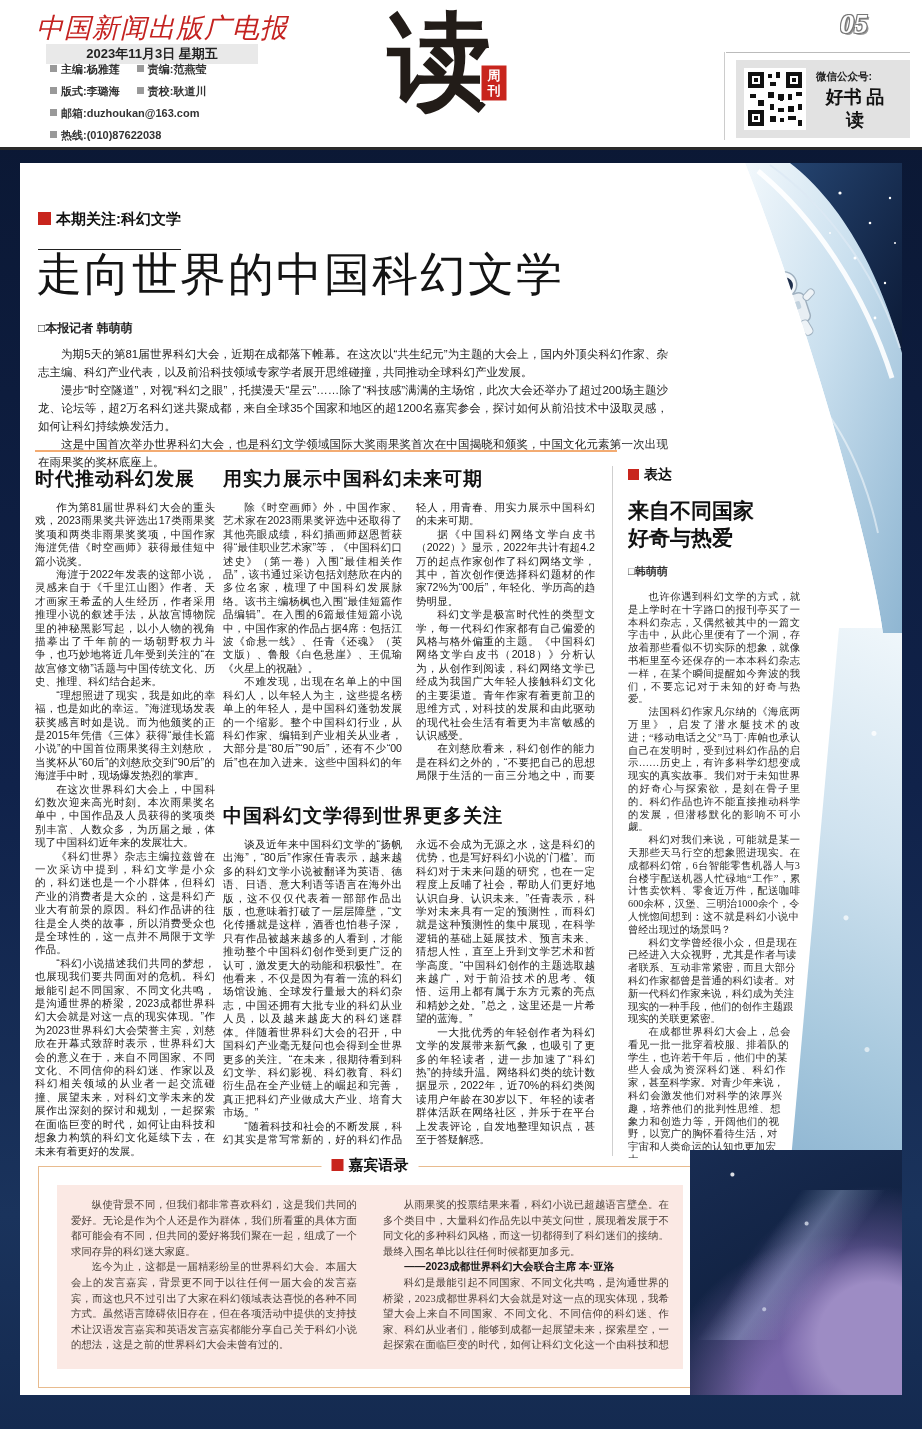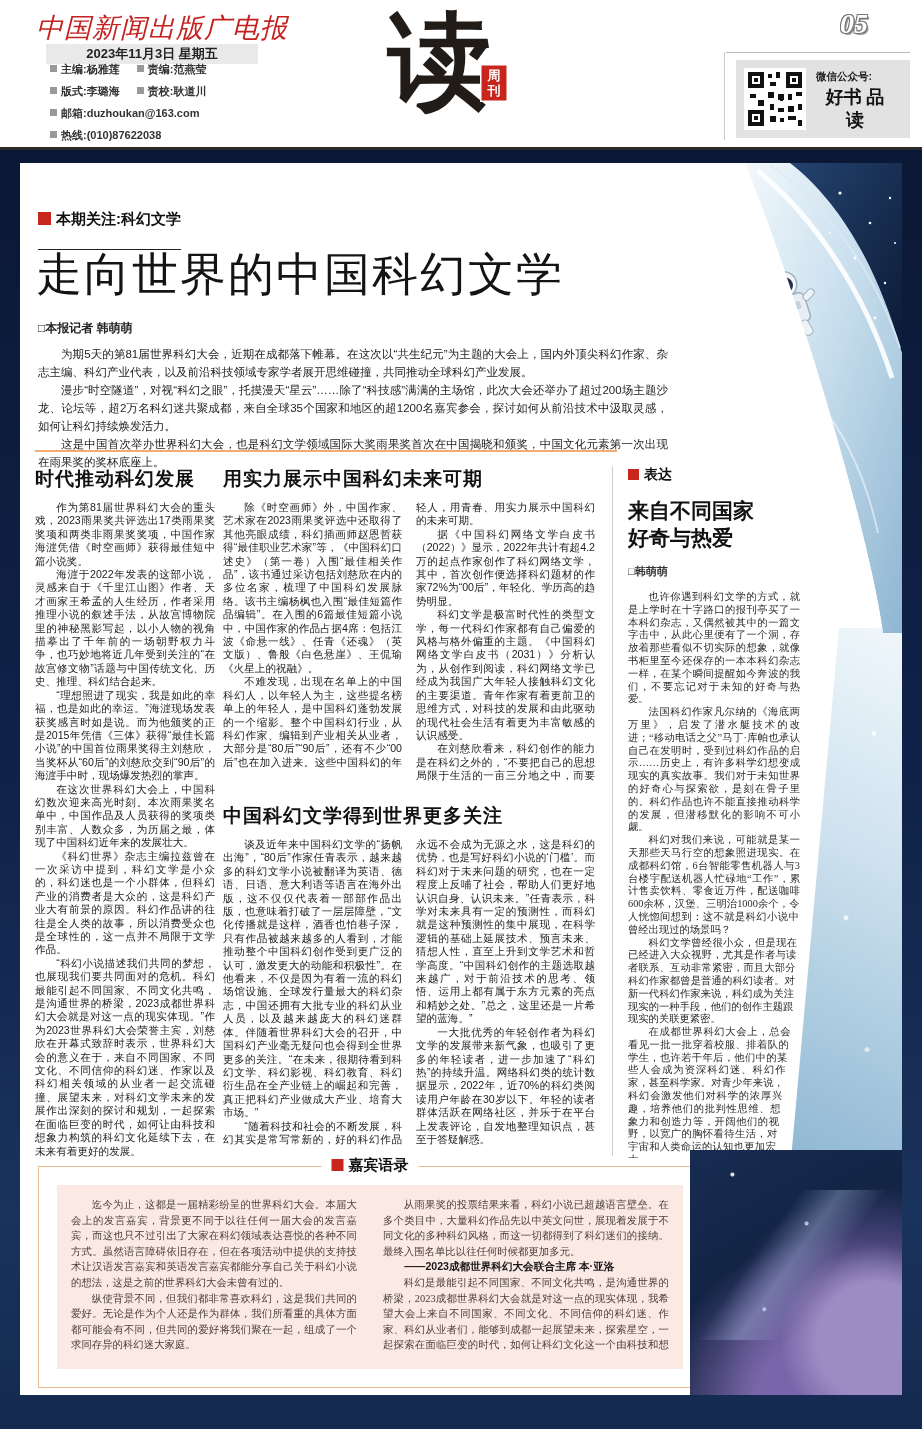--- a/index.html
+++ b/index.html
@@ -190,21 +190,21 @@
         <p class="para">“我们的社会保持高速的发展，科技保持高速的进步，我们的环境充满一种未来感，未来就会对我们产生强大的吸引力，我觉得这是科幻文学发展的最根本的一个条件。”在刘慈欣看来，真正推动科幻发展的深层次原因是时代的发展，而中国正是一个充满未来感的国家，中国的快速发展，为科幻产业的发展赢得更多机会。</p>
       </div>
   </div>
 
   <div id="mid">
     <div class="sec-heading">用实力展示中国科幻未来可期</div>
     <div id="sec2cols" class="twocol bodytext">
         <p class="para">除《时空画师》外，中国作家、艺术家在2023雨果奖评选中还取得了其他亮眼成绩，科幻插画师赵恩哲获得“最佳职业艺术家”等，《中国科幻口述史》（第一卷）入围“最佳相关作品”，该书通过采访包括刘慈欣在内的多位名家，梳理了中国科幻发展脉络。该书主编杨枫也入围“最佳短篇作品编辑”。在入围的6篇最佳短篇小说中，中国作家的作品占据4席：包括江波《命悬一线》、任青《还魂》（英文版）、鲁般《白色悬崖》、王侃瑜《火星上的祝融》。</p>
         <p class="para">不难发现，出现在名单上的中国科幻人，以年轻人为主，这些提名榜单上的年轻人，是中国科幻蓬勃发展的一个缩影。整个中国科幻行业，从科幻作家、编辑到产业相关从业者，大部分是“80后”“90后”，还有不少“00后”也在加入进来。这些中国科幻的年轻人，用青春、用实力展示中国科幻的未来可期。</p>
         <p class="para">据《中国科幻网络文学白皮书（2022）》显示，2022年共计有超4.2万的起点作家创作了科幻网络文学，其中，首次创作便选择科幻题材的作家72%为“00后”，年轻化、学历高的趋势明显。</p>
-        <p class="para">科幻文学是极富时代性的类型文学，每一代科幻作家都有自己偏爱的风格与格外偏重的主题。《中国科幻网络文学白皮书（2031）》分析认为，从创作到阅读，科幻网络文学已经成为我国广大年轻人接触科幻文化的主要渠道。青年作家有着更前卫的思维方式，对科技的发展和由此驱动的现代社会生活有着更为丰富敏感的认识感受。</p>
+        <p class="para">科幻文学是极富时代性的类型文学，每一代科幻作家都有自己偏爱的风格与格外偏重的主题。《中国科幻网络文学白皮书（2018）》分析认为，从创作到阅读，科幻网络文学已经成为我国广大年轻人接触科幻文化的主要渠道。青年作家有着更前卫的思维方式，对科技的发展和由此驱动的现代社会生活有着更为丰富敏感的认识感受。</p>
         <p class="para">在刘慈欣看来，科幻创作的能力是在科幻之外的，“不要把自己的思想局限于生活的一亩三分地之中，而要把目光放得远大一些，要看到更远的地方，看到更远的空间、更远的时间，这个说起来容易，其实做起来很难”。</p>
       </div>
     <div class="sec-heading sec-heading2">中国科幻文学得到世界更多关注</div>
     <div id="sec3cols" class="twocol bodytext">
         <p class="para">谈及近年来中国科幻文学的“扬帆出海”，“80后”作家任青表示，越来越多的科幻文学小说被翻译为英语、德语、日语、意大利语等语言在海外出版，这不仅仅代表着一部部作品出版，也意味着打破了一层层障壁，“文化传播就是这样，酒香也怕巷子深，只有作品被越来越多的人看到，才能推动整个中国科幻创作受到更广泛的认可，激发更大的动能和积极性”。在他看来，不仅是因为有着一流的科幻场馆设施、全球发行量最大的科幻杂志，中国还拥有大批专业的科幻从业人员，以及越来越庞大的科幻迷群体。伴随着世界科幻大会的召开，中国科幻产业毫无疑问也会得到全世界更多的关注。“在未来，很期待看到科幻文学、科幻影视、科幻教育、科幻衍生品在全产业链上的崛起和完善，真正把科幻产业做成大产业、培育大市场。”</p>
         <p class="para">“随着科技和社会的不断发展，科幻其实是常写常新的，好的科幻作品永远不会成为无源之水，这是科幻的优势，也是写好科幻小说的‘门槛’。而科幻对于未来问题的研究，也在一定程度上反哺了社会，帮助人们更好地认识自身、认识未来。”任青表示，科学对未来具有一定的预测性，而科幻就是这种预测性的集中展现，在科学逻辑的基础上延展技术、预言未来、猜想人性，直至上升到文学艺术和哲学高度。“中国科幻创作的主题选取越来越广，对于前沿技术的思考、领悟、运用上都有属于东方元素的亮点和精妙之处。”总之，这里还是一片希望的蓝海。”</p>
         <p class="para">一大批优秀的年轻创作者为科幻文学的发展带来新气象，也吸引了更多的年轻读者，进一步加速了“科幻热”的持续升温。网络科幻类的统计数据显示，2022年，近70%的科幻类阅读用户年龄在30岁以下。年轻的读者群体活跃在网络社区，并乐于在平台上发表评论，自发地整理知识点，甚至于答疑解惑。</p>
       </div>
   </div>
 
@@ -222,22 +222,22 @@
         <p class="xp">科幻文学曾经很小众，但是现在已经进入大众视野，尤其是作者与读者联系、互动非常紧密，而且大部分科幻作家都曾是普通的科幻读者。对新一代科幻作家来说，科幻成为关注现实的一种手段，他们的创作主题跟现实的关联更紧密。</p>
         <p class="xp">在成都世界科幻大会上，总会看见一批一批穿着校服、排着队的学生，也许若干年后，他们中的某些人会成为资深科幻迷、科幻作家，甚至科学家。对青少年来说，科幻会激发他们对科学的浓厚兴趣，培养他们的批判性思维、想象力和创造力等，开阔他们的视野，以宽广的胸怀看待生活，对宇宙和人类命运的认知也更加宏大。</p>
       </div>
   </div>
 
   <div id="quotes-box">
     <div class="quotes-label"><span class="red-sq"></span><span>嘉宾语录</span></div>
     <div class="pink-panel">
       <div class="q-cols">
         <div>
+            <p>纵使背景不同，但我们都非常喜欢科幻，这是我们共同的爱好。无论是作为个人还是作为群体，我们所看重的具体方面都可能会有不同，但共同的爱好将我们聚在一起，组成了一个求同存异的科幻迷大家庭。</p>
             <p>迄今为止，这都是一届精彩纷呈的世界科幻大会。本届大会上的发言嘉宾，背景更不同于以往任何一届大会的发言嘉宾，而这也只不过引出了大家在科幻领域表达喜悦的各种不同方式。虽然语言障碍依旧存在，但在各项活动中提供的支持技术让汉语发言嘉宾和英语发言嘉宾都能分享自己关于科幻小说的想法，这是之前的世界科幻大会未曾有过的。</p>
-            <p>纵使背景不同，但我们都非常喜欢科幻，这是我们共同的爱好。无论是作为个人还是作为群体，我们所看重的具体方面都可能会有不同，但共同的爱好将我们聚在一起，组成了一个求同存异的科幻迷大家庭。</p>
             <p>从雨果奖的投票结果来看，科幻小说已超越语言壁垒。在多个类目中，大量科幻作品先以中英文问世，展现着发展于不同文化的多种科幻风格，而这一切都得到了科幻迷们的接纳。最终入围名单比以往任何时候都更加多元。</p>
           </div>
         <p class="attribution">——2023成都世界科幻大会联合主席  本·亚洛</p>
         <div>
             <p>科幻是最能引起不同国家、不同文化共鸣，是沟通世界的桥梁，2023成都世界科幻大会就是对这一点的现实体现，我希望大会上来自不同国家、不同文化、不同信仰的科幻迷、作家、科幻从业者们，能够到成都一起展望未来，探索星空，一起探索在面临巨变的时代，如何让科幻文化这一个由科技和想象力构筑的壮丽神奇的文化能够继续延续下去，并开出更美的花朵。</p>
           </div>
 
       </div>
     </div>
   </div>

